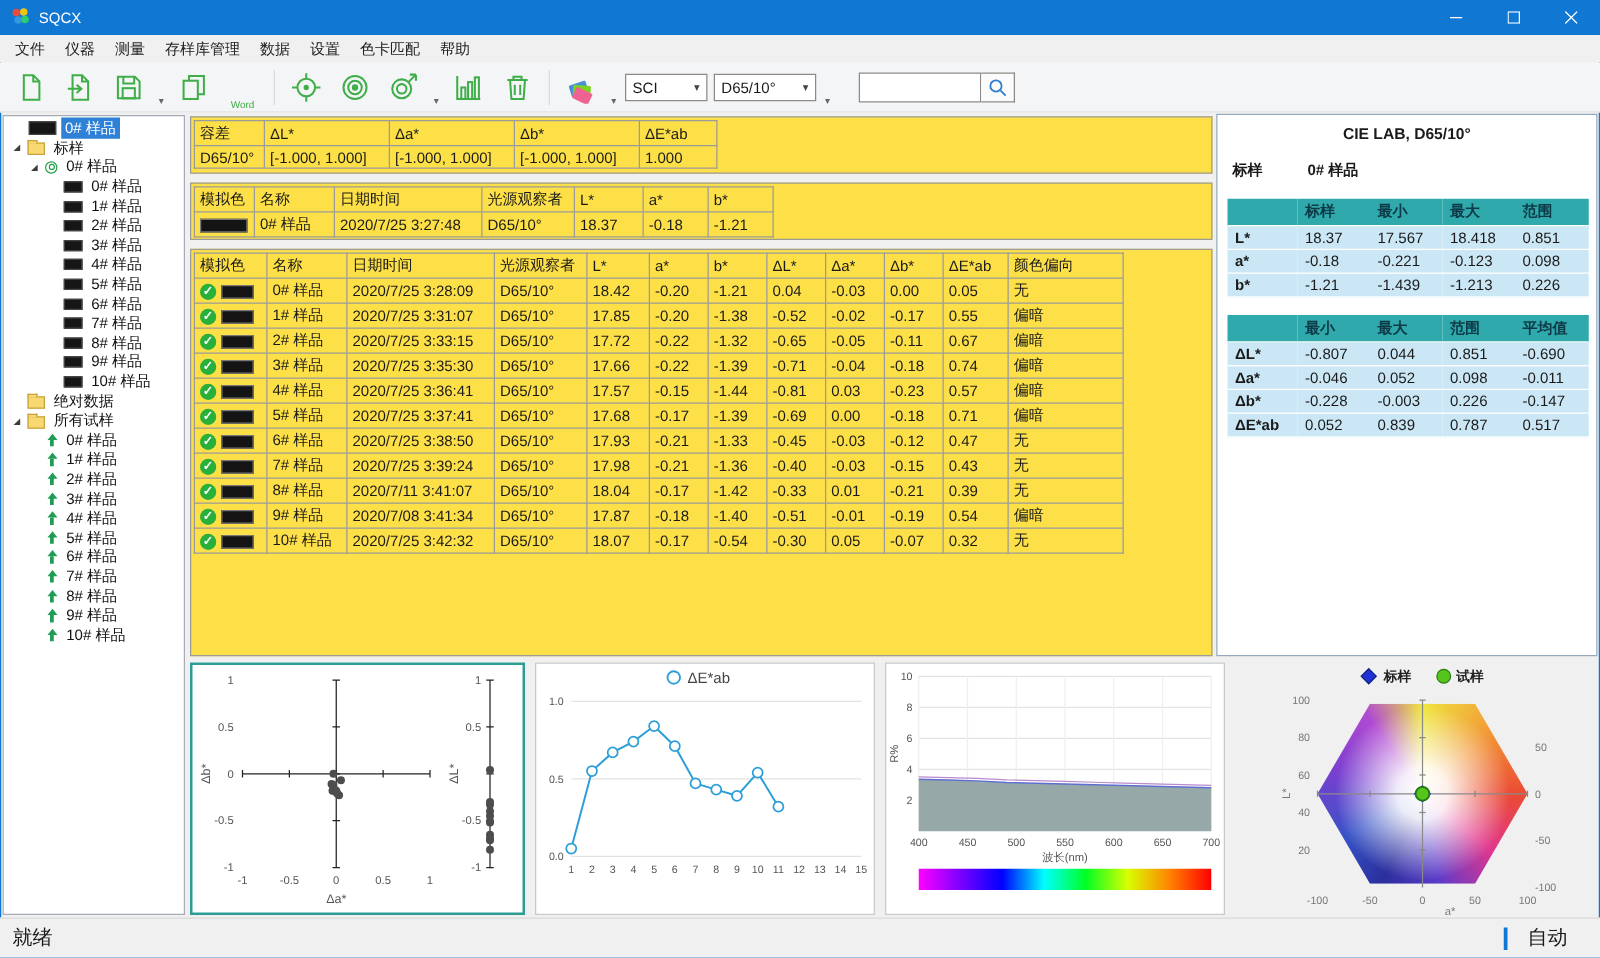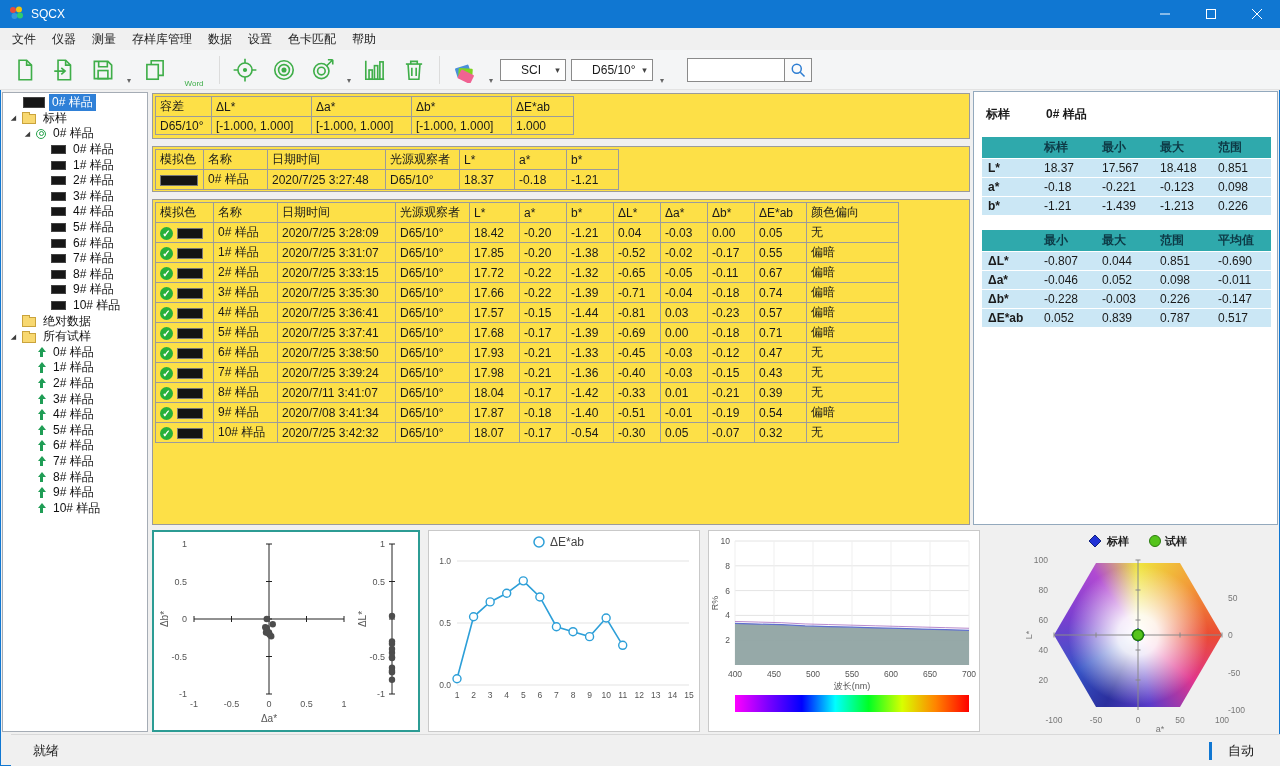--- a/index.html
+++ b/index.html
@@ -15,21 +15,21 @@
   
   #menubar{position:absolute;top:28px;left:0;right:0;height:22px;background:#f0f0f0;display:flex;align-items:center;padding-left:4px;}
   .menu-item{padding:0 8px;font-size:12px;color:#222;}
 
   
   #toolbar{position:absolute;top:50px;left:0;right:0;height:40px;background:#f4f5f6;display:flex;align-items:center;gap:5px;padding:0 8px;border-bottom:1px solid #e3e3e3;}
   .tbtn{min-width:34px;height:36px;display:flex;flex-direction:column;align-items:center;justify-content:center;gap:31px;}
   .word-label{font-size:8px;color:#3fae49;line-height:1;margin-top:-2px;}
   .grp-chev{font-size:8px;color:#666;align-self:flex-end;margin:0 2px 4px 2px;}
   .sep{width:1px;height:28px;background:#dcdcdc;margin:0 3px;}
-  .combo{width:66px;height:22px;background:#fff;border:1px solid #8a8a8a;display:flex;align-items:center;font-size:12px;padding-left:20px;}
+  .combo{width:66px;height:22px;background:#fff;border:1px solid #8a8a8a;display:flex;align-items:center;font-size:12px;padding-left:5px;}
   .combo.wide{width:82px;}
   .combo-arrow{margin-left:auto;width:15px;text-align:center;font-size:9px;color:#444;}
   .searchwrap{display:flex;align-items:center;height:24px;margin-left:16px;}
   #search{width:98px;height:24px;border:1px solid #8a8a8a;outline:none;padding:0 4px;font-size:12px;background:#fff;}
   .search-btn{width:27px;height:24px;border:1px solid #8a8a8a;border-left:none;background:#fbfbfb;display:flex;align-items:center;justify-content:center;}
 
   
   #tree-panel{position:absolute;left:2px;top:92px;width:146px;bottom:34px;background:#fff;border:1px solid #a5acb5;overflow:hidden;padding-top:2px;}
   .trow{display:flex;align-items:center;height:15.6px;gap:4px;white-space:nowrap;font-size:12px;}
   .expander{width:9px;flex:0 0 9px;font-size:7px;color:#3c3c3c;text-align:center;}
@@ -74,21 +74,21 @@
   #c2{width:272px;}
   #c3{width:272px;}
   #c4{width:292px;border:none;background:transparent;}
   .hex,.hex-white{position:absolute;left:66px;top:30px;width:168px;height:150px;
     clip-path:polygon(0% 50%,25% 2%,75% 2%,100% 50%,75% 98%,25% 98%);}
   .hex{background:conic-gradient(from 0deg at 50% 50%,#efe63e 0deg,#f29d38 45deg,#ea4b33 90deg,#e0368e 130deg,#5a3bc9 170deg,#2b2f9e 205deg,#3653c6 240deg,#7b3fd0 285deg,#b04ad2 325deg,#efe63e 360deg);}
   .hex-white{background:radial-gradient(circle at 50% 50%,#ffffff 0%,rgba(255,255,255,0.9) 18%,rgba(255,255,255,0) 62%);}
   #c4svg{position:absolute;left:0;top:0;}
 
   
-  #statusbar{position:absolute;left:11px;right:0;bottom:0;height:32px;background:#f0f0f0;border-top:1px solid #d9d9d9;display:flex;align-items:center;padding-left:22px;font-size:13px;}
+  #statusbar{position:absolute;left:0;right:0;bottom:0;height:32px;background:#f0f0f0;border-top:1px solid #d9d9d9;display:flex;align-items:center;padding-left:10px;font-size:16px;}
   .status-right{margin-left:auto;display:flex;align-items:center;padding-right:26px;}
   .accent{width:3px;height:18px;background:#1077d2;margin-right:16px;}
 </style>
 </head>
 <body>
 
 <div id="titlebar">
   <span>
     <svg width="16" height="16" viewBox="0 0 16 16">
       <circle cx="5" cy="5" r="3" fill="#e74c3c"></circle>
@@ -605,20 +605,21 @@
           <td>0.05</td>
           <td>-0.07</td>
           <td>0.32</td>
           <td>无</td>
         </tr>
       </tbody>
     </table>
 </div>
 
 <div id="diff-panel">
+  <div class="diff-sub">CIE LAB, D65/10°</div>
   <div class="diff-std">
     <span>标样</span>
     <span>0# 样品</span>
   </div>
   <table class="diff-table" id="lab-table">
       <colgroup>
         <col style="width: 56px;">
         <col style="width: 58px;">
         <col style="width: 58px;">
         <col style="width: 58px;">

